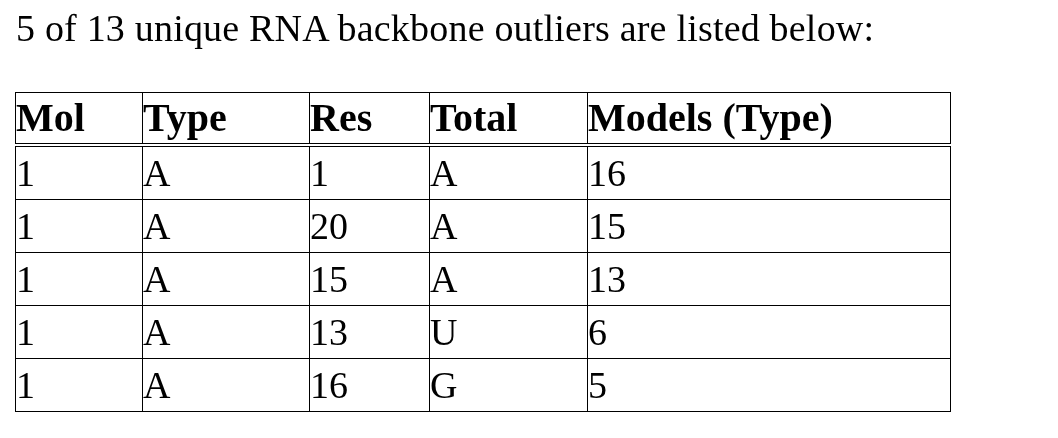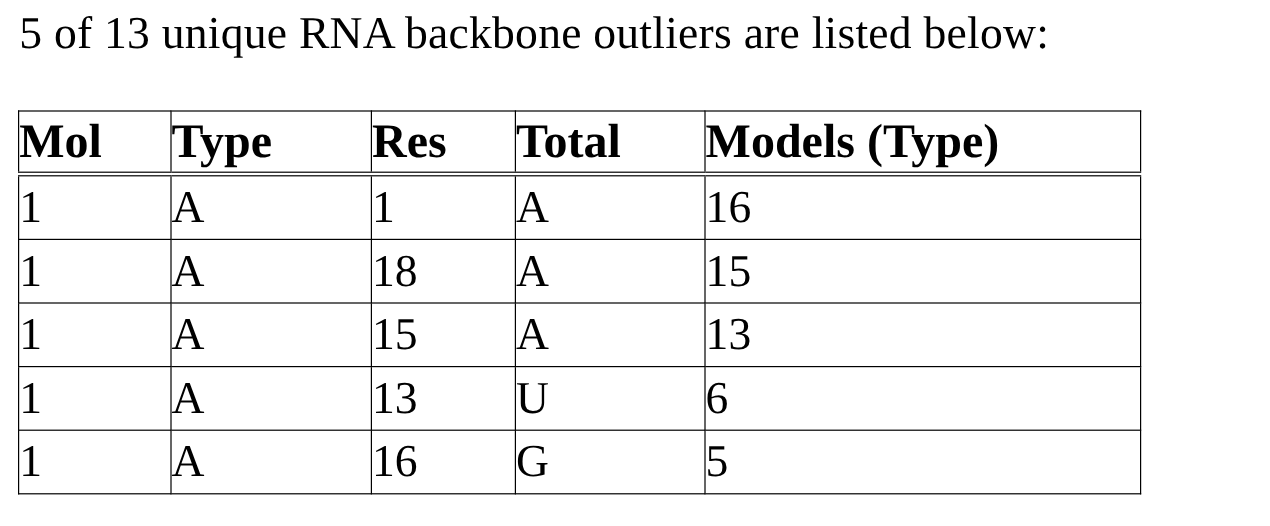--- a/index.html
+++ b/index.html
@@ -85,21 +85,21 @@
     <tr>
       <td>1</td>
       <td>A</td>
       <td>1</td>
       <td>A</td>
       <td>16</td>
     </tr>
     <tr>
       <td>1</td>
       <td>A</td>
-      <td>18</td>
+      <td>20</td>
       <td>A</td>
       <td>15</td>
     </tr>
     <tr>
       <td>1</td>
       <td>A</td>
       <td>15</td>
       <td>A</td>
       <td>13</td>
     </tr>

